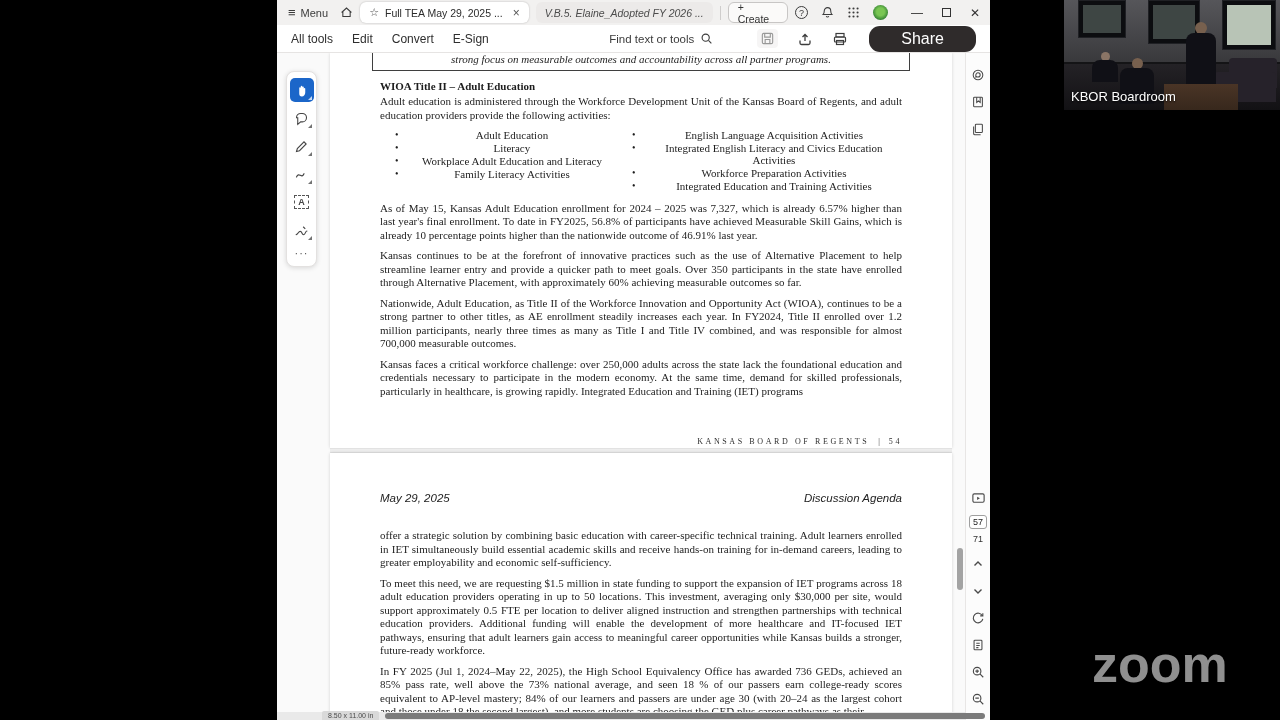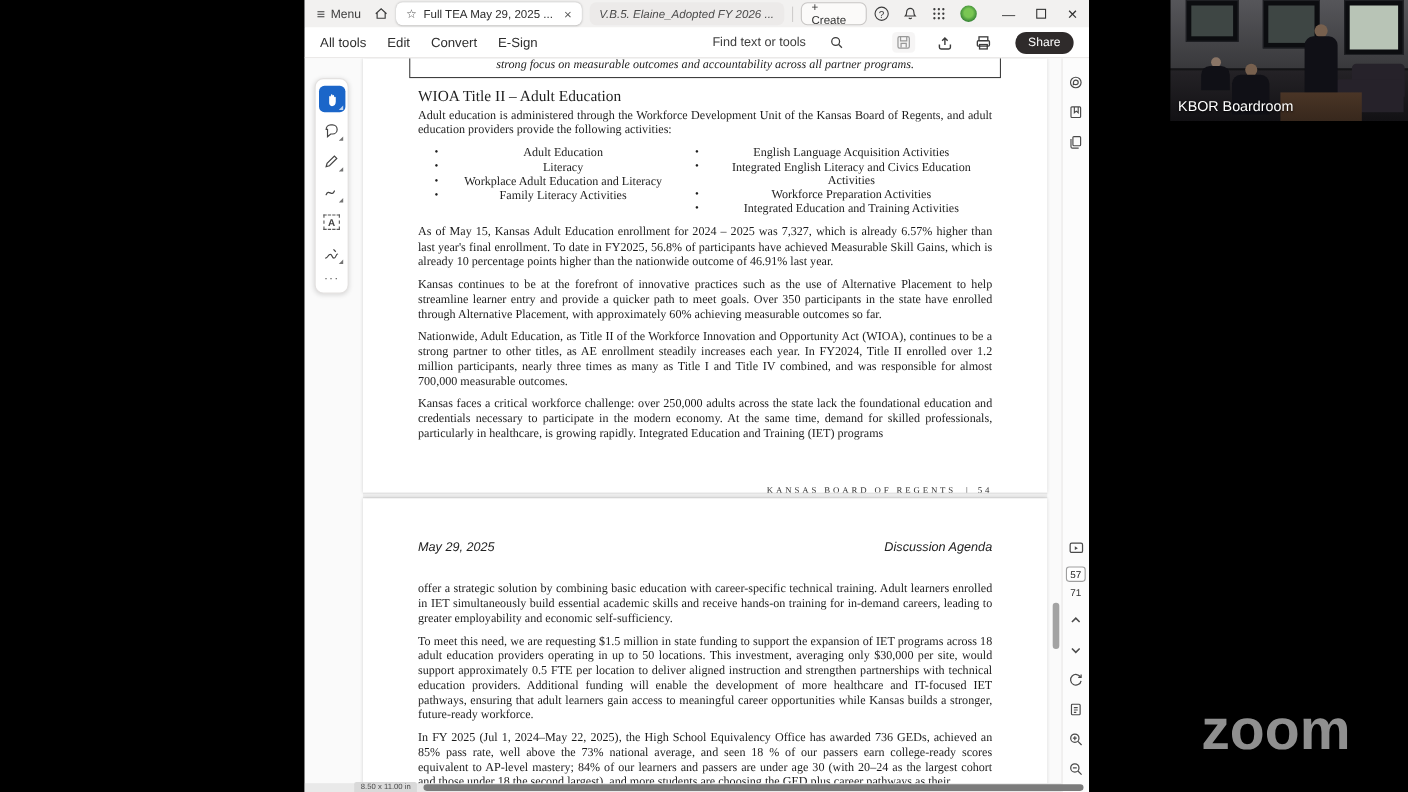--- a/index.html
+++ b/index.html
@@ -31,40 +31,40 @@
                font-size:9px; display:flex; align-items:center; justify-content:center; color:#3b3b3b; }
   .avatar { width:15px; height:15px; border-radius:50%;
             background:radial-gradient(circle at 50% 45%, #79c653 35%, #2f7d31 75%); }
   .win-ctrls { display:flex; align-items:center; gap:19px; margin-left:10px; padding-right:4px; }
   .win-ctrls span { font-size:12px; color:#333; }
   .maxbox { width:9px; height:9px; border:1px solid #333; display:inline-block; }
 
   .toolbar { height:28px; background:#fff; border-bottom:1px solid #e6e4e3; flex:none;
              display:flex; align-items:center; padding:0 14px; gap:19px; font-size:12px; color:#2e2e2e; }
   .toolbar .tool { cursor:default; }
-  .find { margin-left:auto; display:flex; align-items:center; gap:21px; color:#3c3c3c; font-size:11.5px; }
+  .find { margin-left:auto; display:flex; align-items:center; gap:6px; color:#3c3c3c; font-size:11.5px; }
   .mini-btn { display:flex; align-items:center; justify-content:center; }
   .save-btn { background:#f1f0ef; border-radius:4px; padding:2px 3px; opacity:.6; }
-  .share-btn { background:#2f2b2b; color:#fff; font-size:11px; border-radius:11px;
-               padding:4px 12px; margin-left:2px; }
+  .share-btn { background:#2f2b2b; color:#fff; font-size:16px; border-radius:11px;
+               padding:4px 32px; margin-left:2px; }
   .tbgap { width:6px; }
 
   
   .doc-area { position:relative; flex:1; background:#fafafa; overflow:hidden; }
   .pages { position:absolute; left:53px; top:0; width:622px; }
   .page { background:#fff; box-shadow:0 0 3px rgba(0,0,0,.16); padding:0 50px; overflow:hidden; }
   .page1 { height:395px; }
   .page-gap { height:5px; background:#ededed; border-top:1px solid #e2e2e2; border-bottom:1px solid #e2e2e2; }
   .page2 { height:400px; padding-top:38px; }
 
   .doc { font-family:"Liberation Serif", serif; font-size:11px; line-height:1.23;
          color:#1d1d1d; text-align:justify; }
   .callout { border:1px solid #3f3f3f; margin:-3px -8px 9px; padding:2px 19px 3px;
              font-style:italic; text-align:center; }
-  .doc-h { font-size:14px; font-weight:400; margin:0 0 2px; text-align:left; }
+  .doc-h { font-size:11px; font-weight:700; margin:0 0 2px; text-align:left; }
   .doc p { margin:0 0 7px; }
   .bullets { display:flex; margin:1px 0 8px; line-height:1.1; }
   .bullets ul { list-style:none; }
   .bullets ul.left { width:45%; padding-left:14px; }
   .bullets ul.right { flex:1; padding-left:16px; }
   .bullets li { position:relative; padding-left:15px; margin-bottom:1px; text-align:center; }
   .bullets li::before { content:"•"; position:absolute; left:1px; top:0; font-size:10px; }
   .doc-footer { margin-top:39px; text-align:right; font-size:8px; letter-spacing:2.6px;
                 color:#2f2f2f; }
   .doc-footer .sep { margin:0 9px; letter-spacing:0; }

